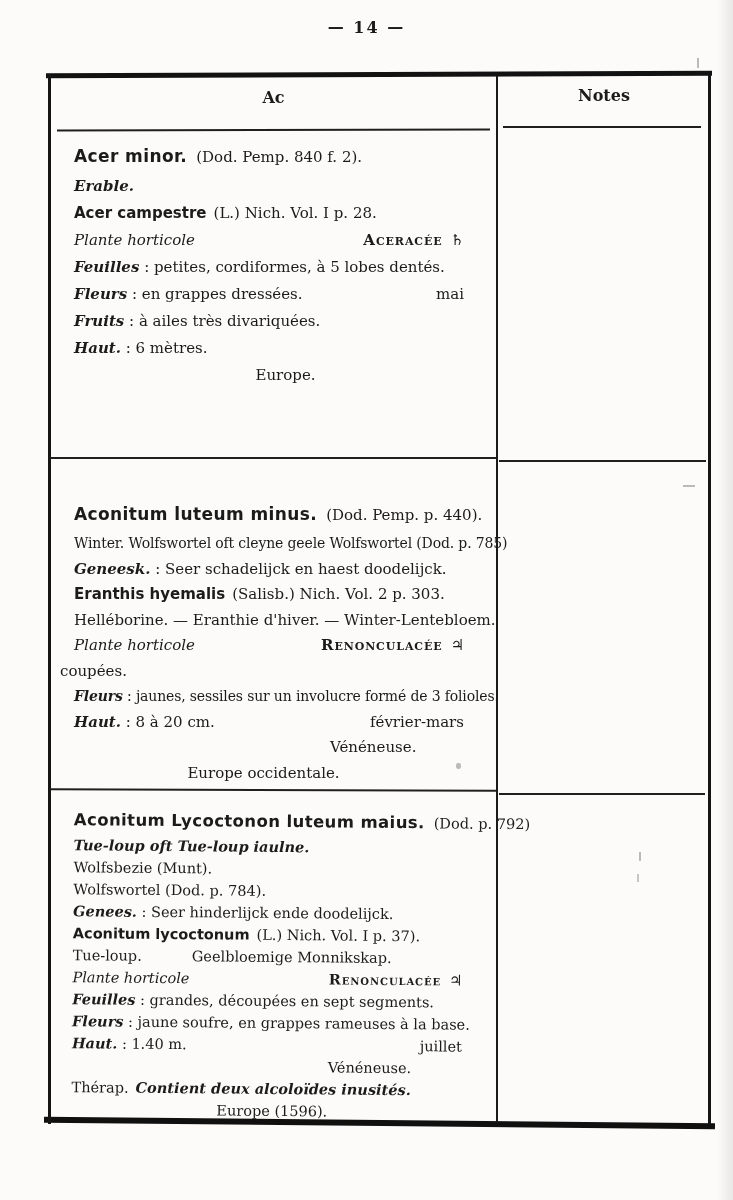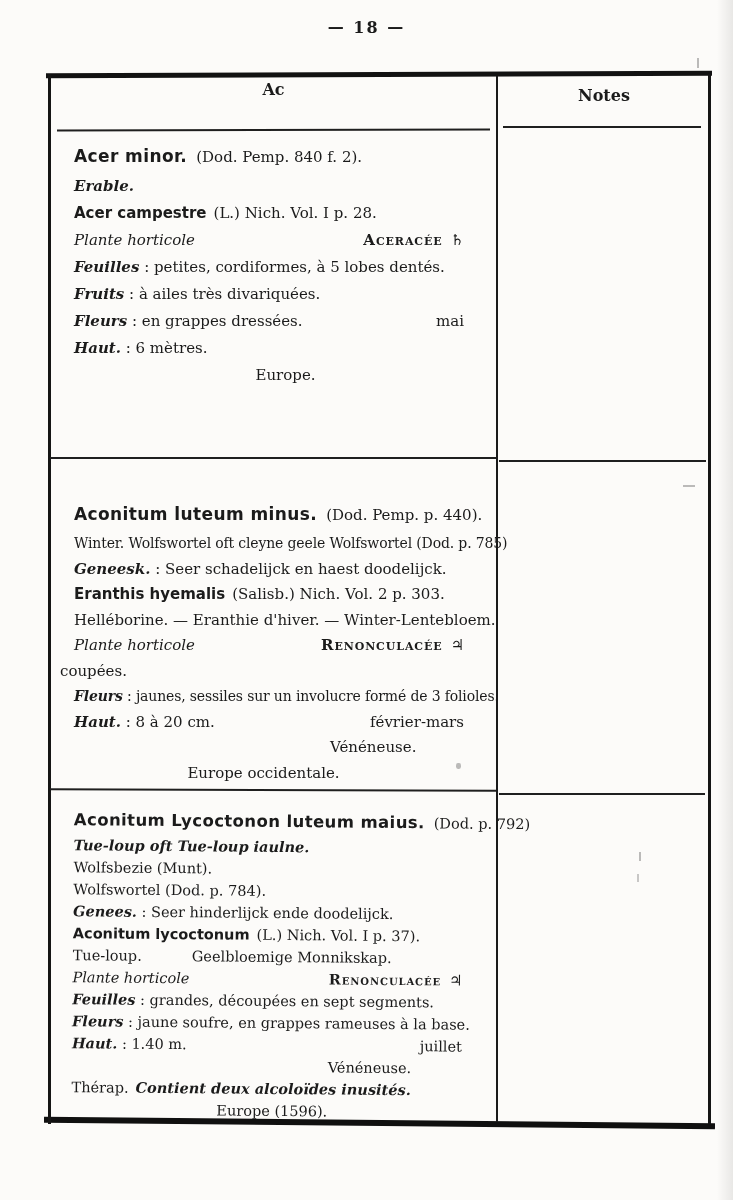--- a/index.html
+++ b/index.html
@@ -20,21 +20,21 @@
   .b-coldiv{left:496px;top:76px;width:2px;height:1046px;background:#1a1a1a;}
   .rule{background:#1f1f1f;height:2px;}
   .ul-left{left:57px;top:129px;width:433px;transform:rotate(-0.12deg);}
   .ul-right{left:503px;top:126px;width:198px;}
   .div1-left{left:50px;top:457px;width:446px;}
   .div1-right{left:499px;top:460px;width:207px;}
   .div2-left{left:50px;top:789px;width:446px;transform:rotate(0.2deg);}
   .div2-right{left:499px;top:793px;width:206px;}
   
   .hdr{font-weight:bold;font-size:16px;text-align:center;}
-  .hdr-left{left:50px;top:80px;width:447px;}
+  .hdr-left{left:50px;top:88px;width:447px;}
   .hdr-right{left:499px;top:86px;width:210px;}
   
   .entry{left:50px;width:447px;padding-left:24px;box-sizing:border-box;overflow:visible;}
   .e1{top:141px;}
   .e2{top:499px;}
   .e3{top:806px;transform:rotate(0.5deg);transform-origin:0 0;}
   .ln{white-space:nowrap;}
   .e1 .ln{font-size:15px;line-height:27px;}
   .e2 .ln{font-size:15px;line-height:25.5px;}
   .e3 .ln{font-size:14.5px;line-height:22px;}
@@ -68,21 +68,21 @@
   .speck-dash{left:683px;top:485px;width:12px;height:2px;}
   .speck-tick1{left:639px;top:852px;width:2px;height:9px;}
   .speck-tick2{left:637px;top:874px;width:2px;height:8px;opacity:0.4;}
   .speck-mark{left:456px;top:763px;width:5px;height:6px;border-radius:40%;}
   .speck-top{left:697px;top:58px;width:2px;height:10px;}
 </style>
 </head>
 <body>
 
 <div class="abs edge-shade"></div>
-<div class="abs page-number">— 18 —</div>
+<div class="abs page-number">— 14 —</div>
 
 <div class="abs b-top"></div>
 <div class="abs b-bottom"></div>
 <div class="abs b-left"></div>
 <div class="abs b-right"></div>
 <div class="abs b-coldiv"></div>
 <div class="abs rule ul-left"></div>
 <div class="abs rule ul-right"></div>
 <div class="abs rule div1-left"></div>
 <div class="abs rule div1-right"></div>
@@ -97,25 +97,25 @@
   <div class="ln bit">Erable.</div>
   <div class="ln"><span class="sp">Acer campestre</span><span class="ref">(L.) Nich. Vol. I p. 28.</span></div>
   <div class="ln flexln">
       <span class="it">Plante horticole</span>
       <span class="famgrp">
         <span class="fam">Aceracée</span>
         <span class="sym">♄</span>
       </span>
     </div>
   <div class="ln"><span class="lbl">Feuilles</span><span> : </span><span>petites, cordiformes, à 5 lobes dentés.</span></div>
-  <div class="ln"><span class="lbl">Fruits</span><span> : </span><span>à ailes très divariquées.</span></div>
   <div class="ln flexln">
       <span><span class="lbl">Fleurs</span><span> : </span><span>en grappes dressées.</span></span>
       <span>mai</span>
     </div>
+  <div class="ln"><span class="lbl">Fruits</span><span> : </span><span>à ailes très divariquées.</span></div>
   <div class="ln"><span class="lbl">Haut.</span><span> : </span><span>6 mètres.</span></div>
   <div class="ln ctr">Europe.</div>
 </section>
 
 <section class="abs entry e2">
   <div class="ln title-ln"><span class="t-bold">Aconitum luteum minus.</span><span class="t-ref">(Dod. Pemp. p. 440).</span></div>
   <div class="ln tight">Winter. Wolfswortel oft cleyne geele Wolfswortel (Dod. p. 785)</div>
   <div class="ln"><span class="bit">Geneesk.</span><span> : </span><span>Seer schadelijck en haest doodelijck.</span></div>
   <div class="ln"><span class="sp">Eranthis hyemalis</span><span class="ref">(Salisb.) Nich. Vol. 2 p. 303.</span></div>
   <div class="ln">Helléborine. — Eranthie d'hiver. — Winter-Lentebloem.</div>

